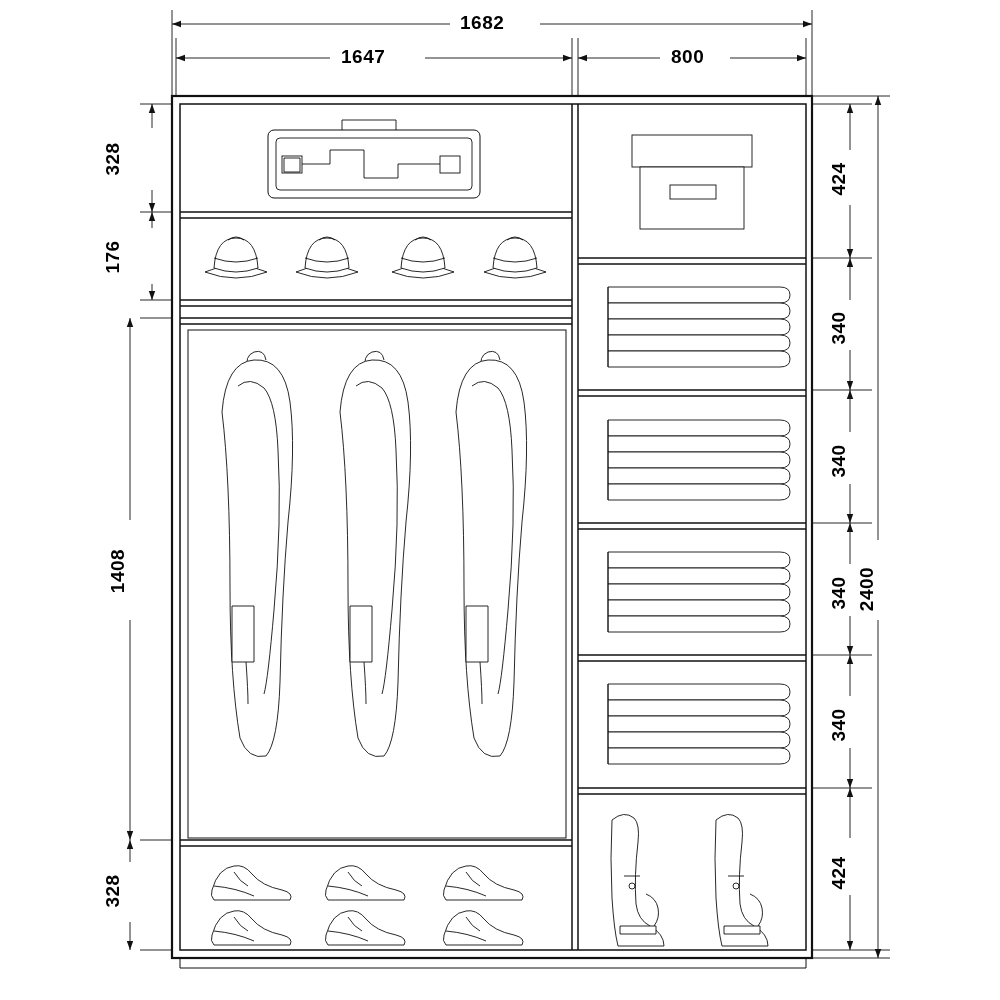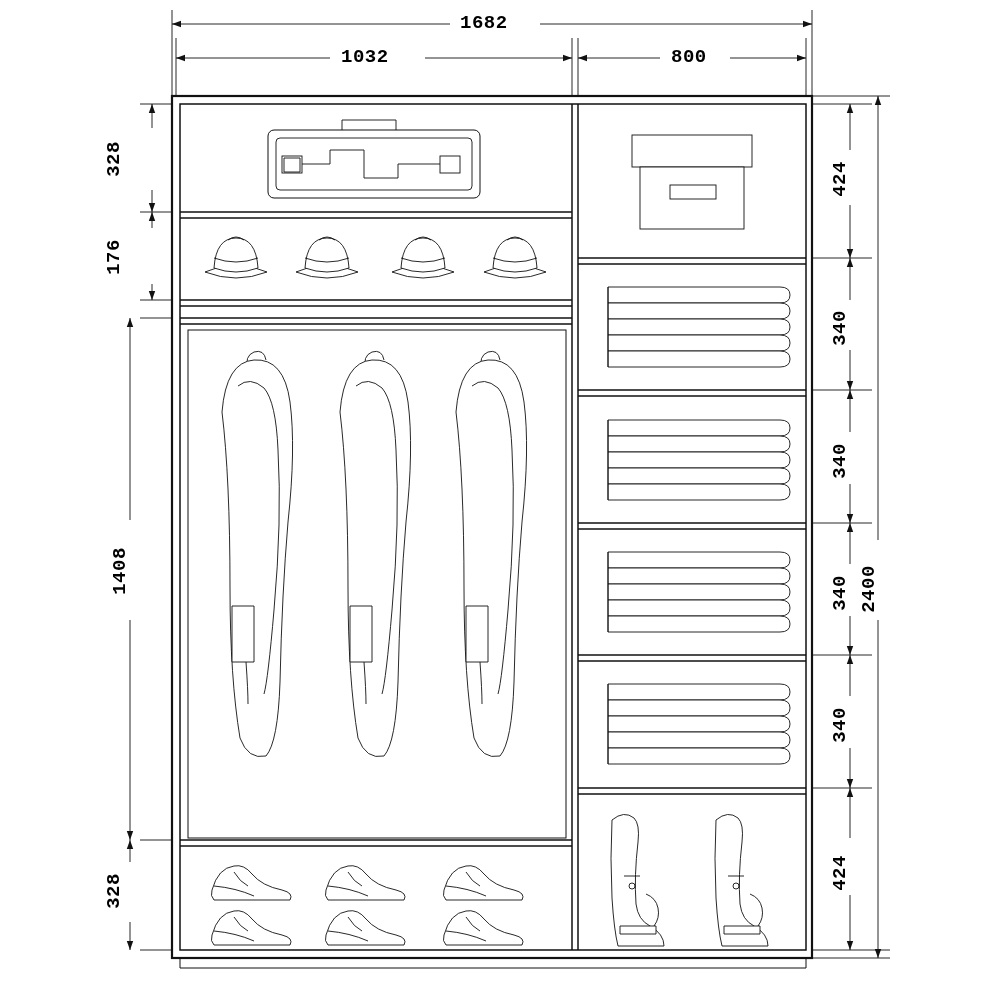--- a/index.html
+++ b/index.html
@@ -1,17 +1,17 @@
 <!DOCTYPE html>
 <html><head>
 <meta charset="utf-8">
 <style>
   html,body{margin:0;padding:0;background:#fff;}
   body{width:1000px;height:1000px;font-family:"Liberation Sans",sans-serif;color:#111;overflow:hidden;}
-  #stage{position:relative;width:1000px;height:1000px;font-family:Liberation Mono, monospace;}
+  #stage{position:relative;width:1000px;height:1000px;}
   .dim{position:absolute;font-weight:bold;font-size:19px;color:#000;letter-spacing:.5px;white-space:nowrap;}
   .dim.vert{transform-origin:center center;}
   svg{position:absolute;left:0;top:0;}
   .ln{stroke:#111;fill:none;}
   .thick{stroke-width:2.2;}
   .med{stroke-width:1.5;}
   .thin{stroke-width:1;}
   .hair{stroke-width:.9;}
   .fillw{fill:#fff;}
 </style>
@@ -309,21 +309,21 @@
         <path d="M716,820 q12,-10 22,-2 q6,6 4,24 q-4,34 -2,62 q2,16 14,22 q14,8 14,20 l-46,0 q-4,-16 -6,-48 q-2,-40 0,-78 z" class="ln hair fillw"></path>
         <path d="M758,926 q6,-8 4,-18 q-2,-10 -12,-14" class="ln hair"></path>
         <path d="M728,876 l16,0" class="ln hair"></path>
         <circle cx="736" cy="886" r="3" class="ln hair" fill="none"></circle>
         <path d="M724,926 l36,0 l0,8 l-36,0 z" class="ln hair fillw"></path>
       </g>
     </g>
   </svg>
 
   <div class="dim" style="left:460px;top:12px;">1682</div>
-  <div class="dim" style="left:341px;top:46px;">1032</div>
+  <div class="dim" style="left:341px;top:46px;">1647</div>
   <div class="dim" style="left:671px;top:46px;">800</div>
 
   <div class="dim vert" style="left:96px;top:148px;transform:rotate(-90deg);">328</div>
   <div class="dim vert" style="left:96px;top:246px;transform:rotate(-90deg);">176</div>
   <div class="dim vert" style="left:96px;top:560px;transform:rotate(-90deg);">1408</div>
   <div class="dim vert" style="left:96px;top:880px;transform:rotate(-90deg);">328</div>
 
   <div class="dim vert" style="left:822px;top:168px;transform:rotate(-90deg);">424</div>
   <div class="dim vert" style="left:822px;top:317px;transform:rotate(-90deg);">340</div>
   <div class="dim vert" style="left:822px;top:450px;transform:rotate(-90deg);">340</div>

